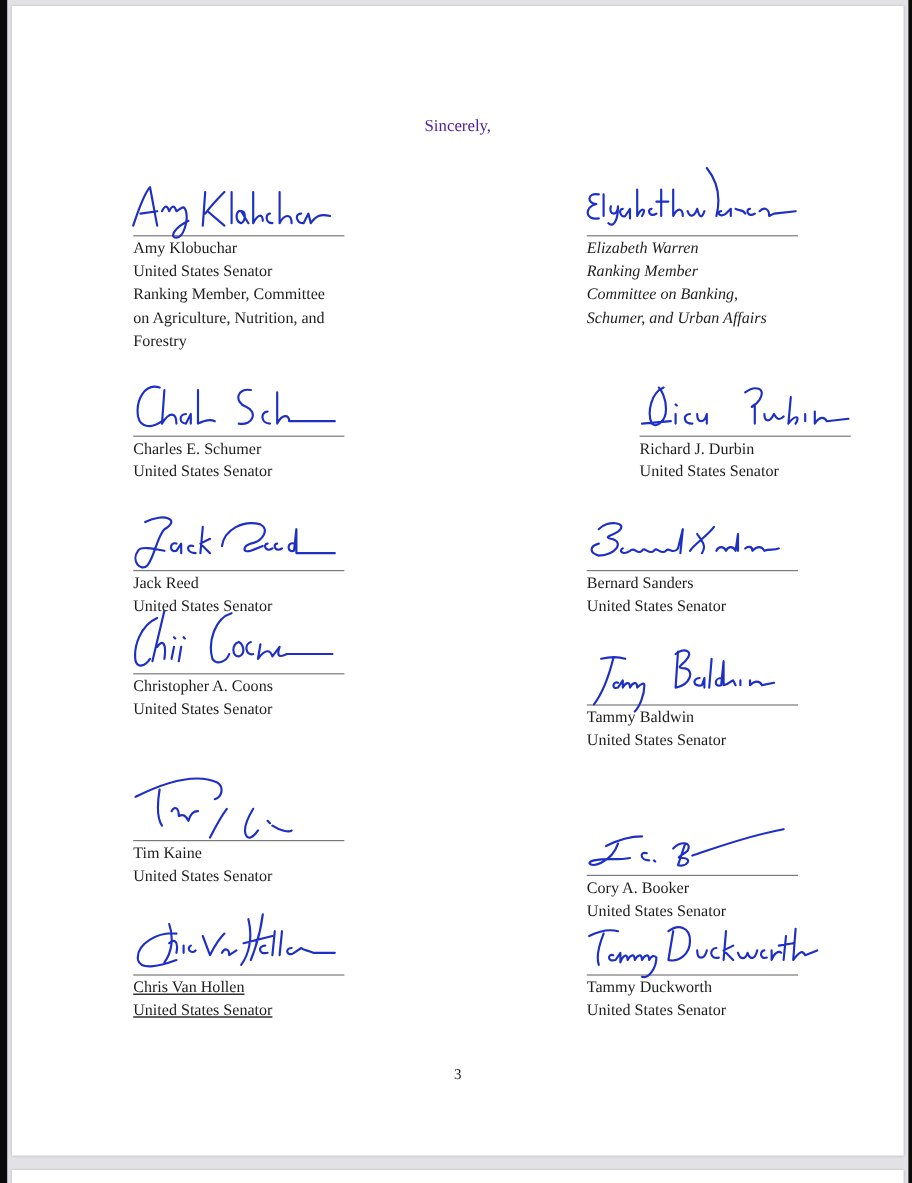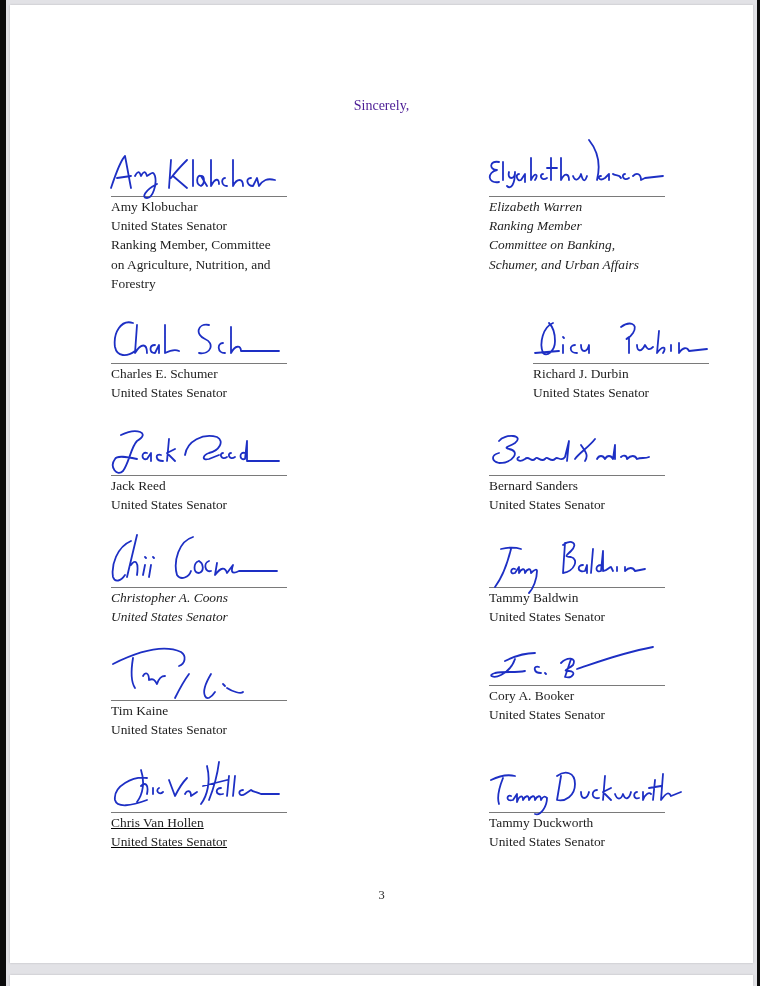--- a/index.html
+++ b/index.html
@@ -104,21 +104,21 @@
       <div class="sig-area">
         <svg width="190" height="60">
             <path class="ink" d="M14 22 C20 14 40 16 30 24 C24 28 18 28 24 30 C36 32 28 44 14 44 C6 42 6 36 14 34 M34 38 C30 40 34 44 40 40 C44 36 46 44 50 40 C52 36 56 44 60 40 C62 36 66 44 70 40 C72 36 76 44 80 38 L84 22 L82 42 M90 40 C94 34 104 28 110 20 M96 26 C100 32 104 36 100 42 M112 40 C114 36 118 36 120 40 C122 36 126 36 128 40 L130 26 L130 40 M136 38 C138 36 142 36 142 40 C146 36 150 36 152 40 C156 38 160 40 164 38"></path>
           </svg>
       </div>
       <div class="sig-line"></div>
       <div class="sig-text">Bernard Sanders</div>
       <div class="sig-text">United States Senator</div>
     </div>
 
-    <div class="sig-block" style="left:101px; top:526px;font-style:italic;">
+    <div class="sig-block" style="left:101px; top:500px;">
       <div class="sig-area">
         <svg width="190" height="60">
             <path class="ink" d="M24 10 C10 16 4 34 6 46 C8 52 14 50 18 44 M30 4 L20 46 M24 34 C28 28 32 30 30 44 M38 34 L36 44 M38 26 L39 27 M44 34 L42 46 M46 26 L47 27 M86 6 C72 10 66 30 70 44 C74 50 82 46 84 40 M92 30 C86 32 86 42 92 42 C98 40 96 32 92 30 M102 30 C96 32 98 42 104 40 M110 32 L108 44 C114 36 118 36 120 42 L126 34 C124 40 124 44 132 40 L170 40"></path>
           </svg>
       </div>
       <div class="sig-line"></div>
       <div class="sig-text">Christopher A. Coons</div>
       <div class="sig-text">United States Senator</div>
     </div>
 
@@ -137,21 +137,21 @@
       <div class="sig-area">
         <svg width="190" height="60">
             <path class="ink" d="M6 20 C30 8 56 0 74 8 C80 12 78 20 72 22 M26 14 C24 26 24 38 28 44 M36 32 C38 28 42 28 42 36 C46 34 48 36 50 40 C52 34 54 32 58 32 M82 30 C76 38 72 46 68 54 M104 30 C98 40 96 48 98 52 C100 56 104 54 108 48 M116 40 L118 42 M120 44 C126 48 134 50 136 48"></path>
           </svg>
       </div>
       <div class="sig-line"></div>
       <div class="sig-text">Tim Kaine</div>
       <div class="sig-text">United States Senator</div>
     </div>
 
-    <div class="sig-block" style="left:479px; top:624px;font-family:Liberation Serif, serif;">
+    <div class="sig-block" style="left:479px; top:668px;font-family:Liberation Serif, serif;">
       <div class="sig-area">
         <svg width="190" height="60">
             <path class="ink" d="M20 32 C28 28 40 24 50 24 M30 30 C28 36 24 42 16 46 C8 50 2 46 10 44 C20 42 30 44 40 42 M54 38 C48 36 48 44 56 44 M60 44 L61 45 M76 34 C82 28 92 28 88 36 C84 40 76 42 84 42 C92 42 88 50 80 48 L86 30 M92 40 C110 34 136 24 168 18"></path>
           </svg>
       </div>
       <div class="sig-line"></div>
       <div class="sig-text">Cory A. Booker</div>
       <div class="sig-text">United States Senator</div>
     </div>
 

